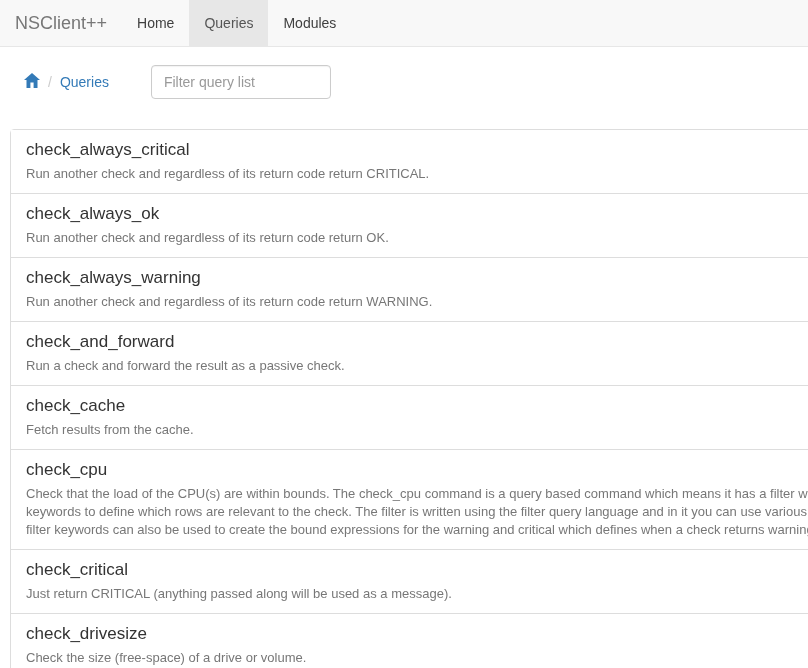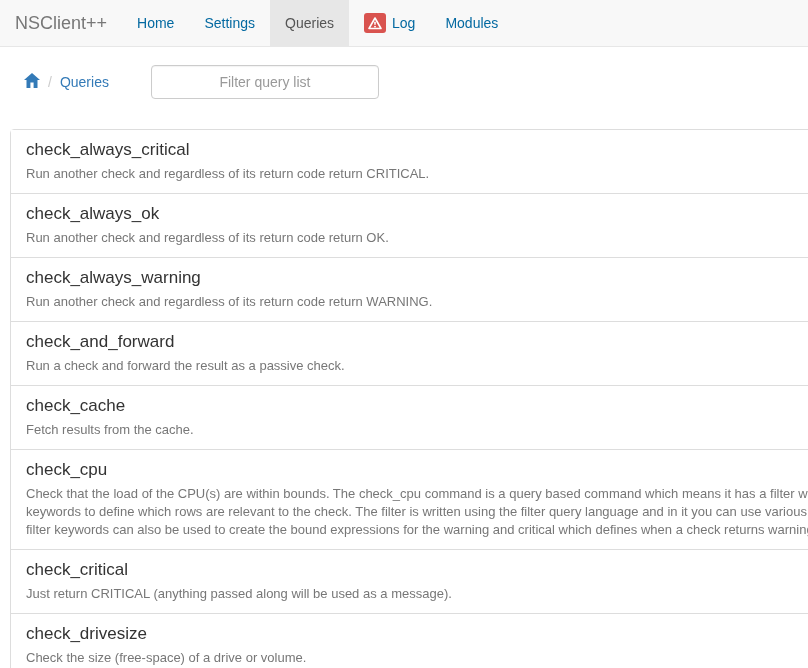--- a/index.html
+++ b/index.html
@@ -6,67 +6,56 @@
   html,body { width:808px; height:668px; overflow:hidden; background:#fff;
               font-family:"Liberation Sans", sans-serif; }
 
   
   .navbar { height:47px; background:#f8f8f8; border-bottom:1px solid #e7e7e7;
             display:flex; align-items:stretch; }
   .brand { display:flex; align-items:center; padding:0 15px; font-size:18px;
            color:#777; text-decoration:none; cursor:pointer; }
   .nav { display:flex; list-style:none; align-items:stretch; }
   .nav-link { display:flex; align-items:center; padding:0 15px; font-size:14px;
-              color:#0369a1; cursor:pointer; }
+              color:#404040; cursor:pointer; }
   .nav-link.active { background:#e7e7e7; color:#555; }
   .warn-badge { display:inline-flex; align-items:center; justify-content:center;
                 width:22px; height:20px; background:#d9534f; border-radius:3px;
                 margin-right:6px; }
 
   
   .crumb-row { display:flex; align-items:center; margin:18px 0 0 24px; height:34px; }
   .home-link { display:flex; align-items:center; cursor:pointer; }
   .crumb-sep { color:#ccc; font-size:14px; margin:0 8px; }
   .crumb-current { color:#337ab7; font-size:14px; cursor:pointer; text-decoration:none; }
-  .filter-input { margin-left:42px; width:228px; height:34px; border:1px solid #ccc;
+  .filter-input { margin-left:42px; width:180px; height:34px; border:1px solid #ccc;
                   border-radius:4px; padding:6px 12px; font-size:14px; color:#555;
                   font-family:"Liberation Sans", sans-serif; outline:none;
-                  box-shadow:inset 0 1px 1px rgba(0,0,0,.05);text-align:center; }
+                  box-shadow:inset 0 1px 1px rgba(0,0,0,.05); }
   .filter-input::placeholder { color:#999; opacity:1; }
 
   
   .query-list { margin:30px 0 0 10px; width:1400px; border:1px solid #ddd;
                 border-radius:4px; list-style:none; }
   .query-item { padding:10px 15px; border-bottom:1px solid #ddd; cursor:pointer;
                 background:#fff; }
   .query-item:last-child { border-bottom:none; }
   .query-title { font-size:17px; font-weight:400; color:#333; line-height:20px;
                  margin-bottom:5px; }
   .query-desc { font-size:13px; color:#777; line-height:18px; white-space:nowrap;
                 overflow:hidden; }
 </style>
 </head>
 <body>
 
 <nav class="navbar">
   <a class="brand">NSClient++</a>
   <ul class="nav">
     <li class="nav-link">Home</li>
-    <li class="nav-link">Settings</li>
     <li class="nav-link active">Queries</li>
-    <li class="nav-link">
-      <span class="warn-badge">
-        <svg width="14" height="13" viewBox="0 0 14 13">
-          <path d="M7 1 L13 11.5 H1 Z" fill="none" stroke="#fff" stroke-width="1.6" stroke-linejoin="round"></path>
-          <rect x="6.25" y="4.6" width="1.5" height="3.4" rx="0.7" fill="#fff"></rect>
-          <circle cx="7" cy="9.6" r="0.95" fill="#fff"></circle>
-        </svg>
-      </span>
-      <span>Log</span>
-    </li>
     <li class="nav-link">Modules</li>
   </ul>
 </nav>
 
 <div class="crumb-row">
   <a class="home-link">
     <span>
       <svg width="16" height="15" viewBox="0 0 16 15">
         <path d="M8 0 L16 7 H13.5 V15 H9.6 V9.6 H6.4 V15 H2.5 V7 H0 Z" fill="#337ab7"></path>
       </svg>

